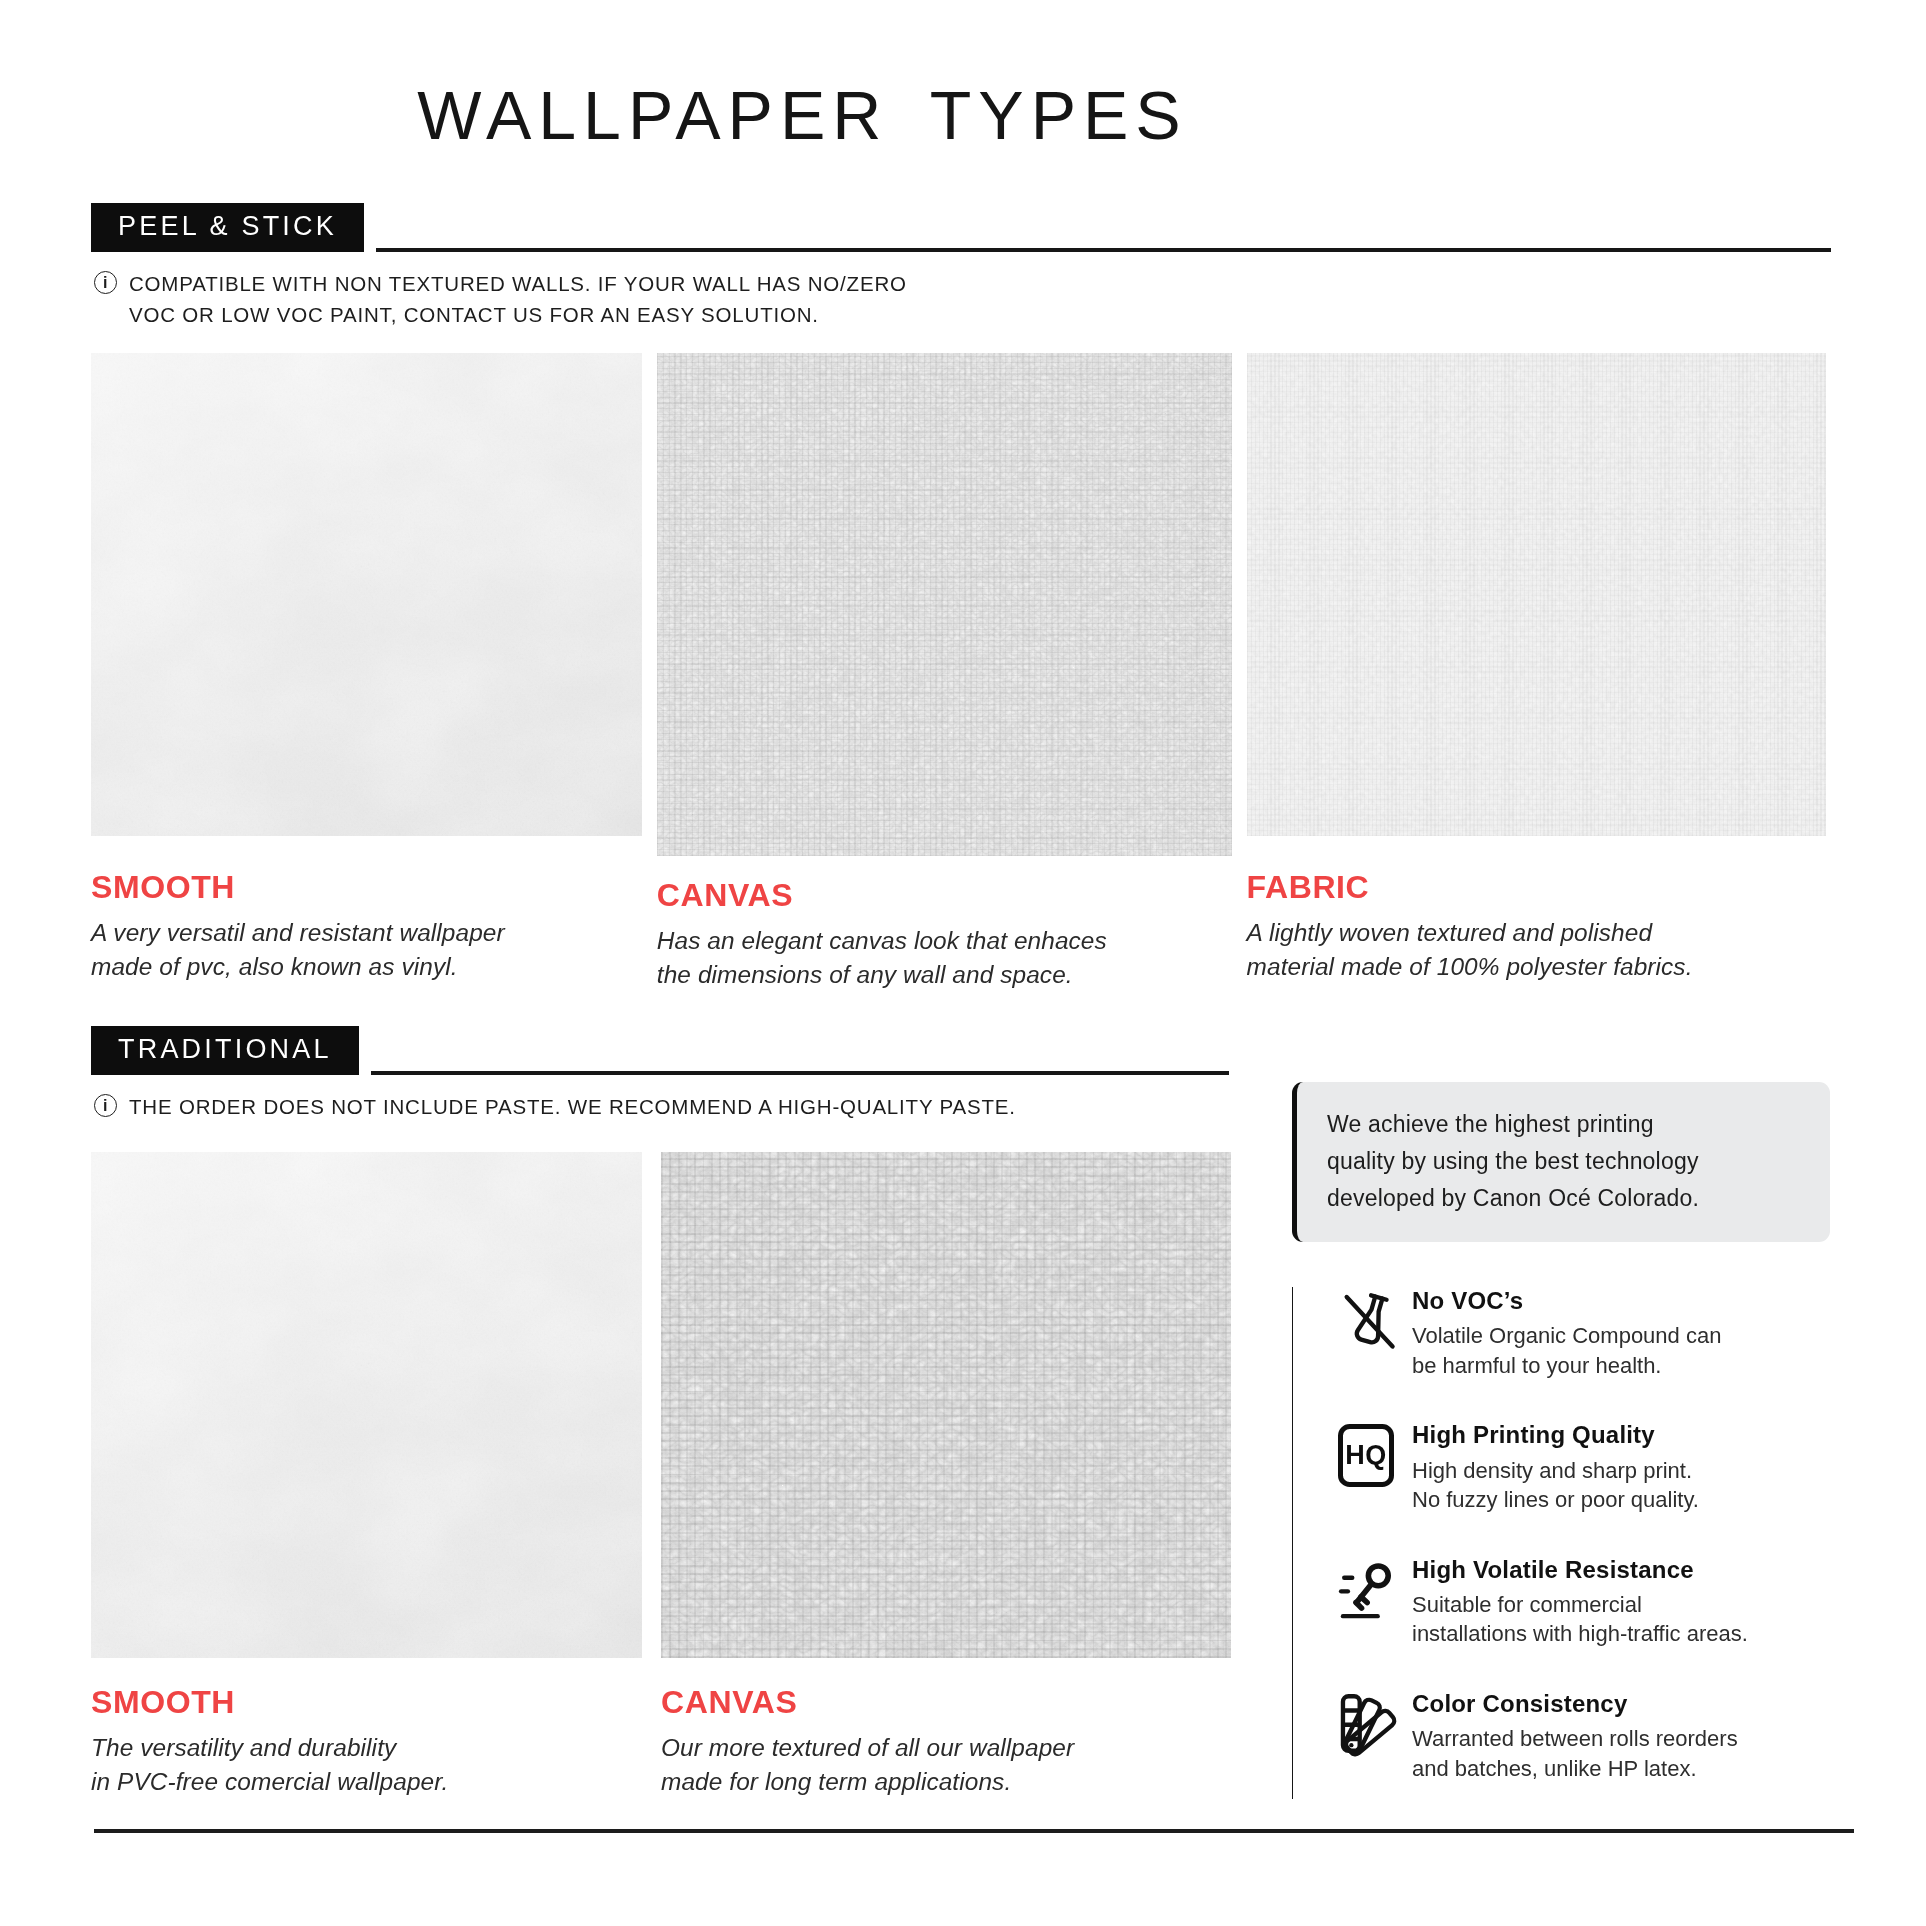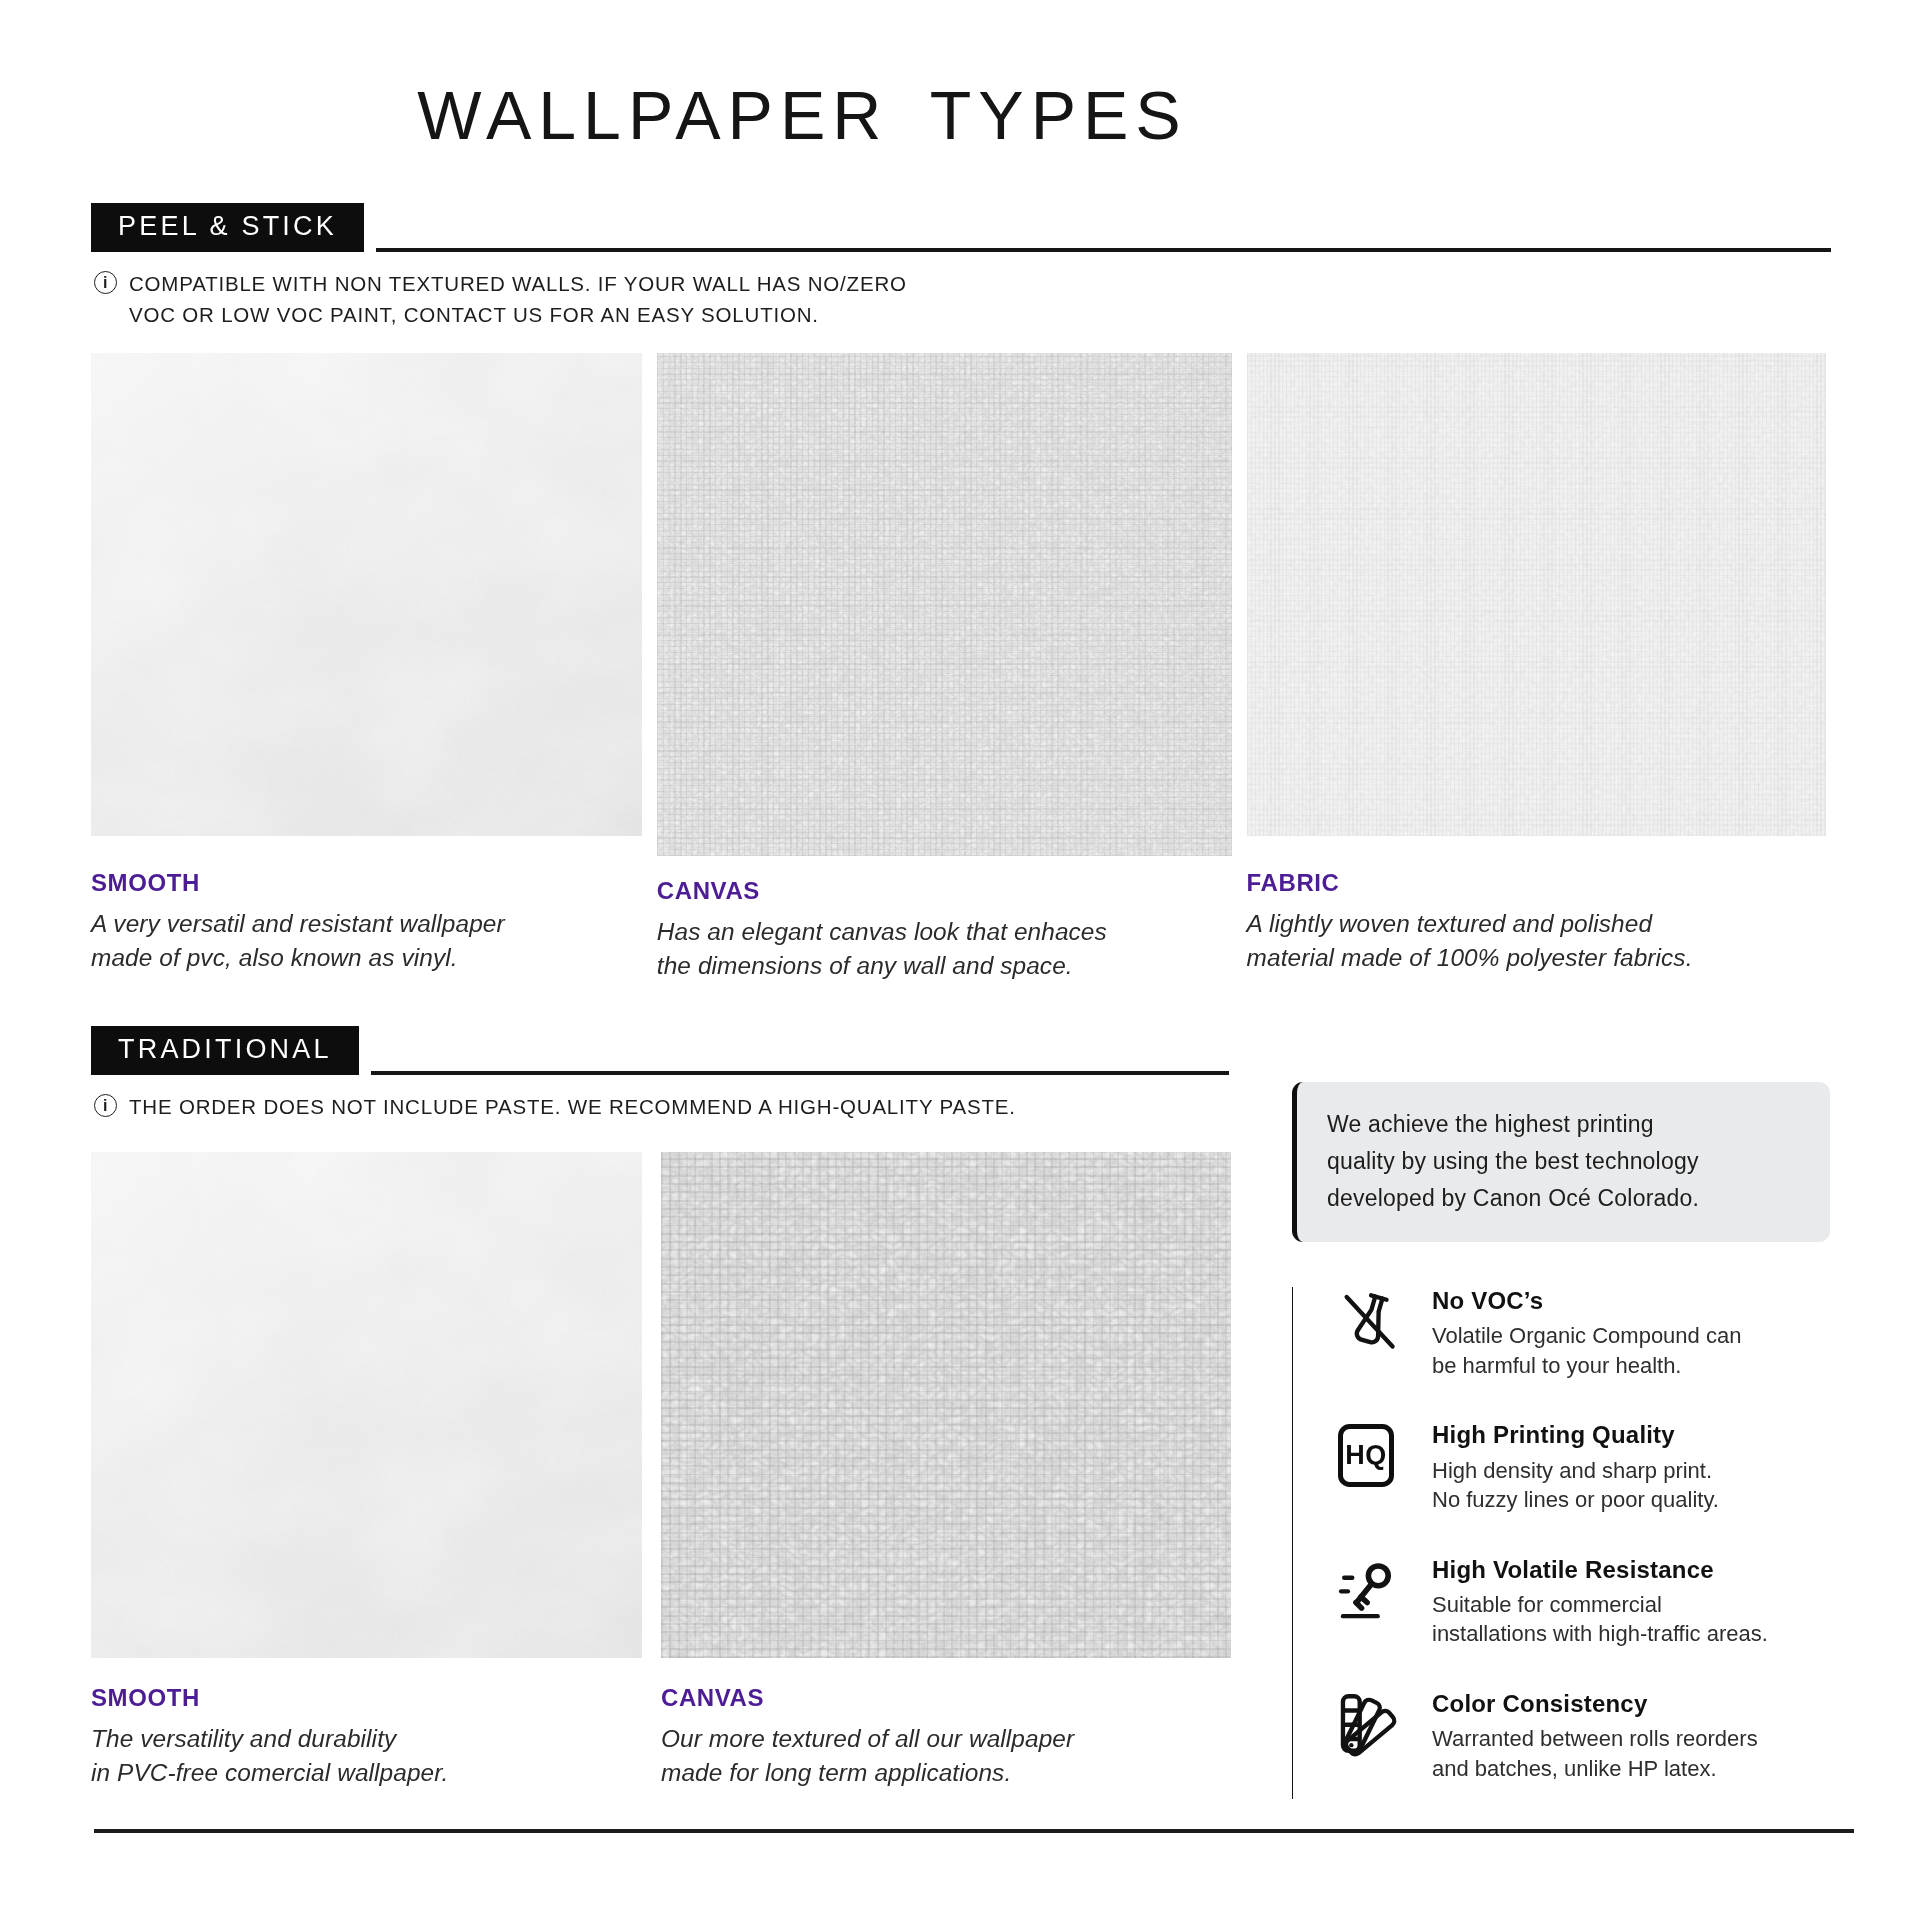--- a/index.html
+++ b/index.html
@@ -98,24 +98,24 @@
       repeating-linear-gradient(90deg, rgba(120,120,120,0.07) 0 1.3px, rgba(255,255,255,0) 1.3px 3.9px),
       repeating-linear-gradient(0deg,  rgba(120,120,120,0.04) 0 1.3px, rgba(255,255,255,0) 1.3px 5.1px);
   }
   .sw-canvas-coarse::after {
     background:
       repeating-linear-gradient(0deg,  rgba(95,95,95,0.12) 0 1.9px, rgba(255,255,255,0) 1.9px 8.3px),
       repeating-linear-gradient(90deg, rgba(95,95,95,0.10) 0 1.9px, rgba(255,255,255,0) 1.9px 8.3px);
   }
 
   .cap-name {
-    font-size: 24px;
+    font-size: 32px;
     font-weight: 700;
     letter-spacing: 0.6px;
-    color: #4c1d95;
+    color: #ef4444;
   }
   .cap-desc {
     margin-top: 10.3px;
     font-size: 24.4px;
     line-height: 34px;
     color: #2b2b2b;
     letter-spacing: 0.1px;
   }
   .cap-desc span { display: block; font-style: italic; }
   .mt-a { margin-top: 33px; }  
@@ -137,21 +137,21 @@
   .quality-box span { display: block; }
 
   .features {
     margin-top: 54px;
     border-left: 1.9px solid #161616;
     padding: 0 0 15.4px 45px;
   }
   .feature {
     display: grid;
     grid-template-columns: 62px 1fr;
-    column-gap: 32px;
+    column-gap: 12px;
     align-items: start;
     margin-bottom: 41px;
   }
   .feature:first-child { margin-top: -9px; }
   .feature:last-child { margin-bottom: 0; }
   .f-icon { width: 62px; height: 67px; }
   .f-icon svg { width: 100%; height: 100%; display: block; }
   .hq-box {
     width: 56px; height: 63px;
     border: 5.8px solid #0e0e0e;

